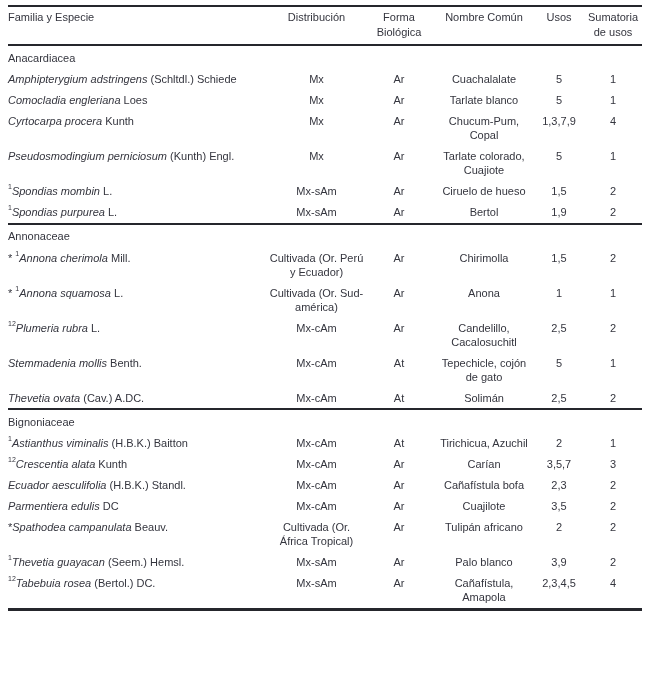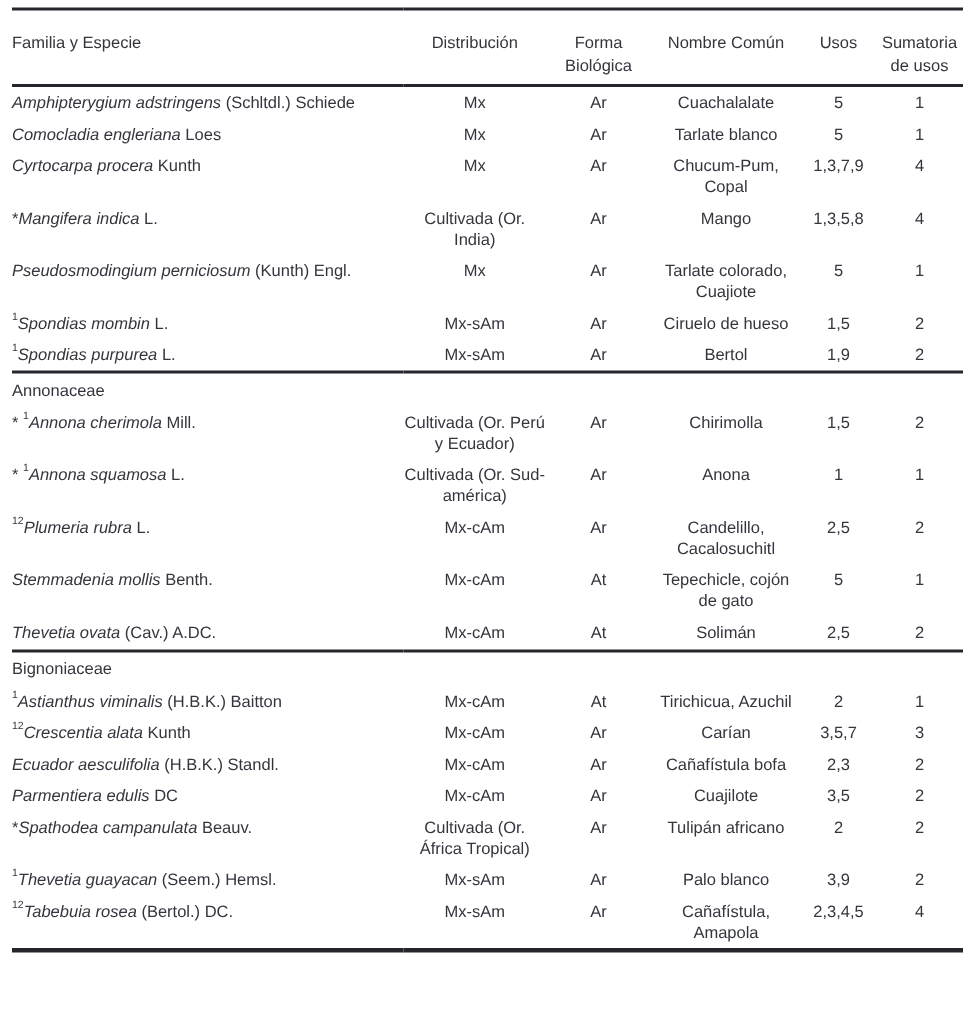--- a/index.html
+++ b/index.html
@@ -23,21 +23,21 @@
     width: 634px;
     font-size: 11px;
     color: #34353e;
     border-top: 2px solid #25262c;
     border-bottom: 3px solid #25262c;
   }
   thead th {
     font-weight: normal;
     font-size: 11px;
     vertical-align: top;
-    padding: 15px 0 4px 0;
+    padding: 3px 0 4px 0;
     line-height: 15px;
     white-space: pre-line;
     border-bottom: 2px solid #25262c;
   }
   thead th.left { text-align: left; }
   thead th.center { text-align: center; margin-top: 36px; }
   td {
     padding: 3.5px 0 3.5px 0;
     line-height: 14px;
     vertical-align: top;
@@ -81,20 +81,23 @@
         <th class="center">Distribución</th>
         <th class="center">Forma
 Biológica</th>
         <th class="center">Nombre Común</th>
         <th class="center">Usos</th>
         <th class="center">Sumatoria
 de usos</th>
       </tr>
     </thead>
     <tbody id="table-body">
+        <tr class="family-row">
+          <td colspan="6">Anacardiacea</td>
+        </tr>
         <tr>
           <td class="species"><span class="sci">Amphipterygium adstringens</span><span class="auth"> (Schltdl.) Schiede</span></td>
           <td class="center">Mx</td>
           <td class="center">Ar</td>
           <td class="center">Cuachalalate</td>
           <td class="center">5</td>
           <td class="center">1</td>
         </tr>
         <tr>
           <td class="species"><span class="sci">Comocladia engleriana</span><span class="auth"> Loes</span></td>
@@ -104,28 +107,20 @@
           <td class="center">5</td>
           <td class="center">1</td>
         </tr>
         <tr>
           <td class="species"><span class="sci">Cyrtocarpa procera</span><span class="auth"> Kunth</span></td>
           <td class="center">Mx</td>
           <td class="center">Ar</td>
           <td class="center">Chucum-Pum,
 Copal</td>
           <td class="center">1,3,7,9</td>
-          <td class="center">4</td>
-        </tr>
-        <tr>
-          <td class="species">*<span class="sci">Mangifera indica</span><span class="auth"> L.</span></td>
-          <td class="center">Cultivada (Or. India)</td>
-          <td class="center">Ar</td>
-          <td class="center">Mango</td>
-          <td class="center">1,3,5,8</td>
           <td class="center">4</td>
         </tr>
         <tr>
           <td class="species"><span class="sci">Pseudosmodingium perniciosum</span><span class="auth"> (Kunth) Engl.</span></td>
           <td class="center">Mx</td>
           <td class="center">Ar</td>
           <td class="center">Tarlate colorado,
 Cuajiote</td>
           <td class="center">5</td>
           <td class="center">1</td>

